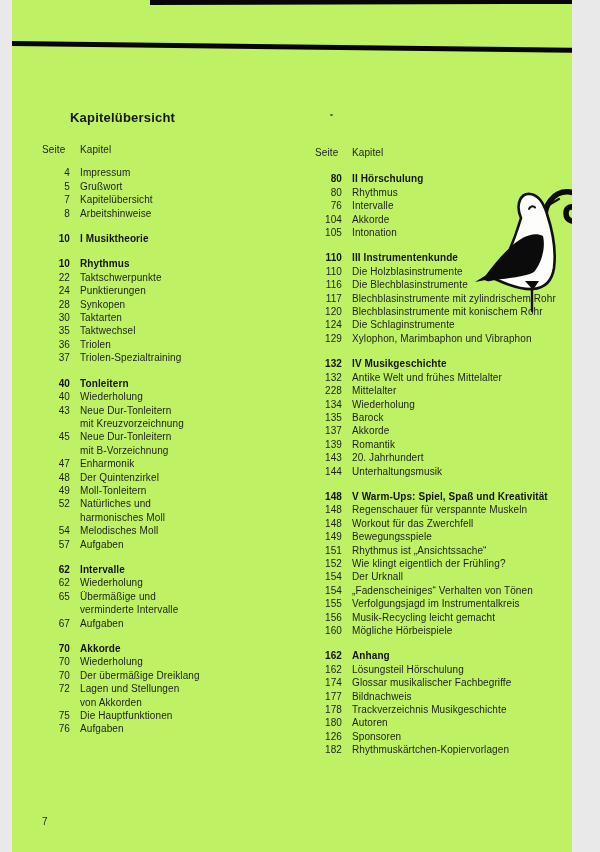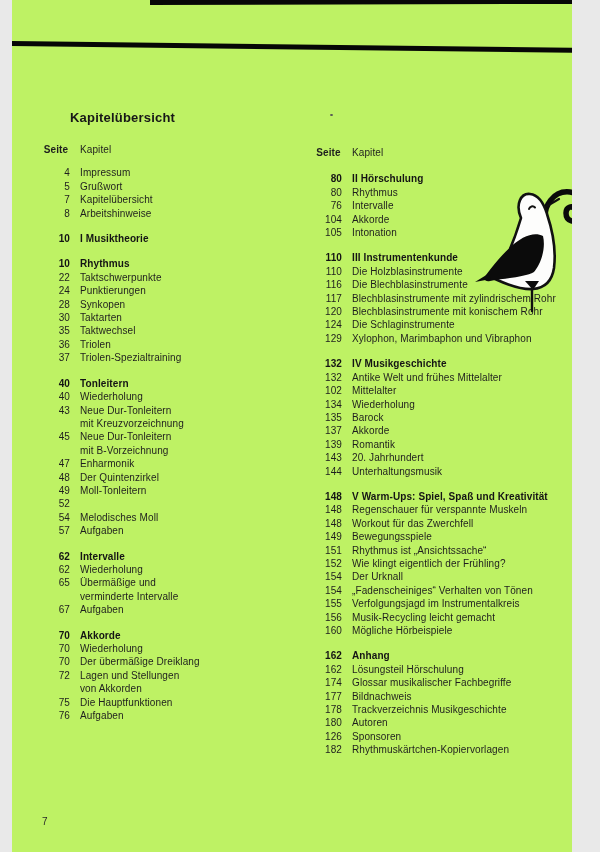--- a/index.html
+++ b/index.html
@@ -34,21 +34,21 @@
     position:absolute;font-size:10px;line-height:13.4px;letter-spacing:0.1px;
   }
   .col0{left:30px;top:143px;width:262px;}
   .col1{left:303px;top:146px;width:297px;}
   .col-header{display:flex;}
   .col0 .col-header{margin-bottom:10px;}
   .col1 .col-header{margin-bottom:13px;}
   .entry,.col-header{display:flex;align-items:flex-start;}
   .num{flex:none;width:28px;text-align:right;}
   .col1 .num{width:27px;}
-  .seite{text-align:center;font-weight:bold;}
+  .seite{text-align:left;}
   .lbl{margin-left:10px;white-space:pre-line;}
   .bold{font-weight:bold;color:#141414;}
   .group + .group{margin-top:12px;}
   .pageno{
     position:absolute;left:30px;top:816px;font-size:10px;color:#2a2a2a;
   }
   .bird{
     position:absolute;left:450px;top:176px;width:135px;height:140px;
   }
 </style>
@@ -153,20 +153,22 @@
           <div class="entry">
             <span class="num">48</span>
             <span class="lbl">Der Quintenzirkel</span>
           </div>
           <div class="entry">
             <span class="num">49</span>
             <span class="lbl">Moll-Tonleitern</span>
           </div>
           <div class="entry">
             <span class="num">52</span>
+            <span class="lbl">Natürliches und
+harmonisches Moll</span>
           </div>
           <div class="entry">
             <span class="num">54</span>
             <span class="lbl">Melodisches Moll</span>
           </div>
           <div class="entry">
             <span class="num">57</span>
             <span class="lbl">Aufgaben</span>
           </div>
         </div>
@@ -280,21 +282,21 @@
         <div class="group">
           <div class="entry bold">
             <span class="num">132</span>
             <span class="lbl">IV Musikgeschichte</span>
           </div>
           <div class="entry">
             <span class="num">132</span>
             <span class="lbl">Antike Welt und frühes Mittelalter</span>
           </div>
           <div class="entry">
-            <span class="num">102</span>
+            <span class="num">228</span>
             <span class="lbl">Mittelalter</span>
           </div>
           <div class="entry">
             <span class="num">134</span>
             <span class="lbl">Wiederholung</span>
           </div>
           <div class="entry">
             <span class="num">135</span>
             <span class="lbl">Barock</span>
           </div>

